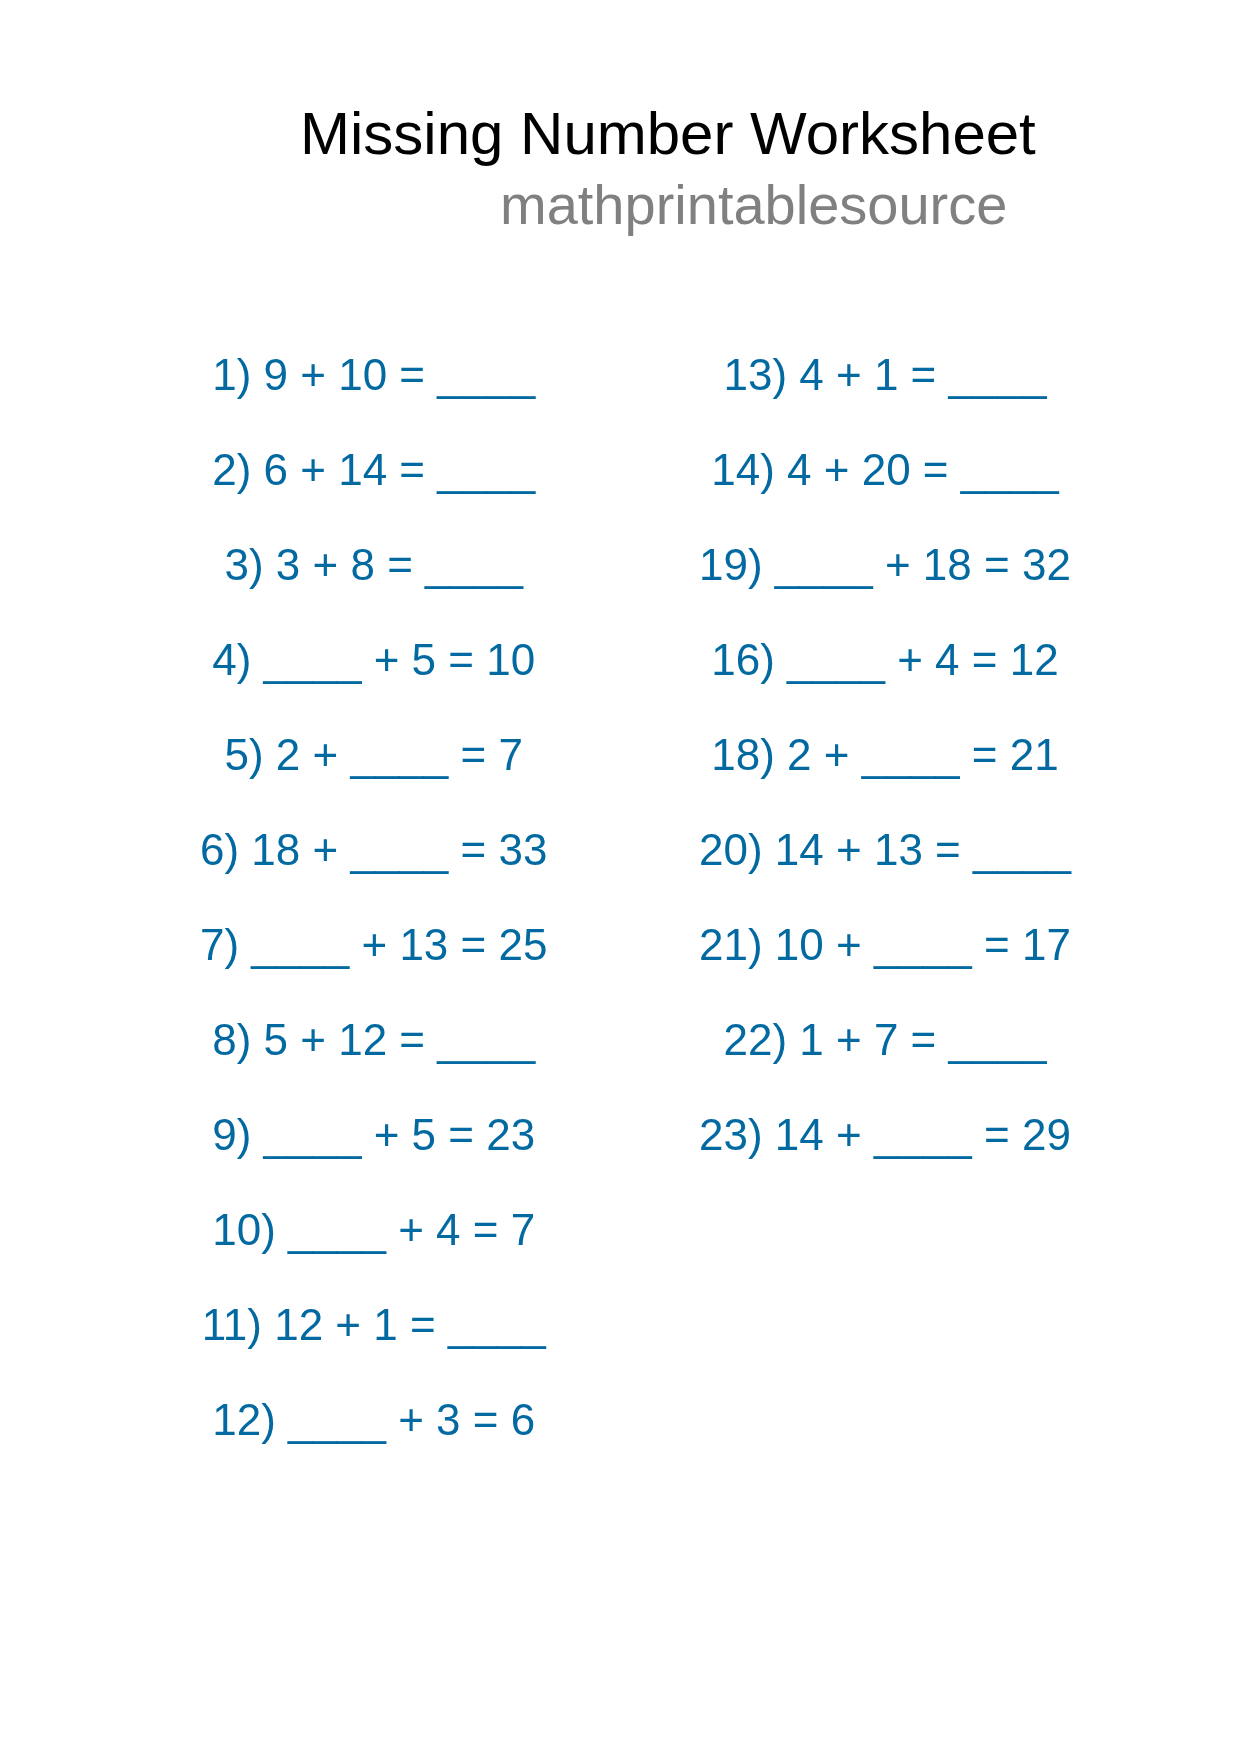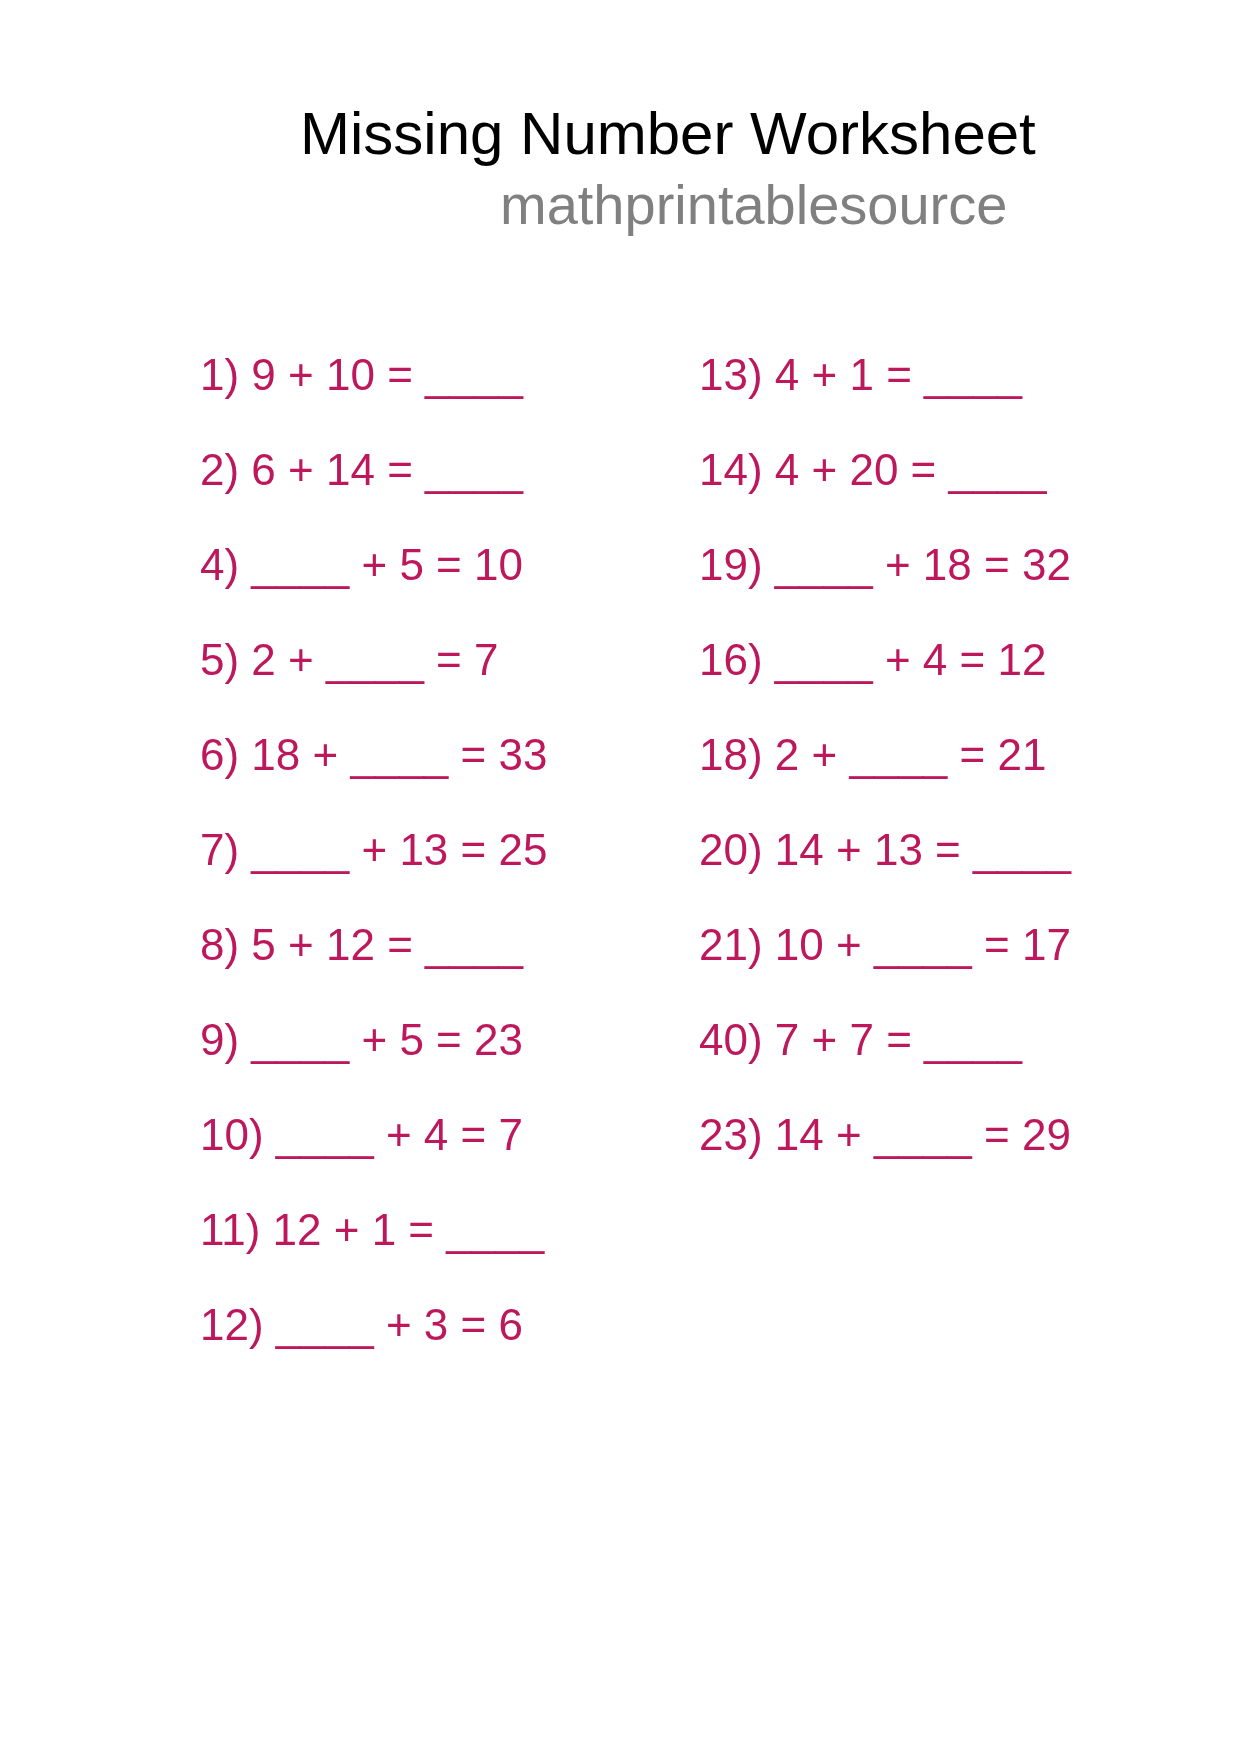--- a/index.html
+++ b/index.html
@@ -44,48 +44,50 @@
       position: absolute;
       top: 350px;
     }
     .column.left { left: 200px; }
     .column.right { left: 699px; }
     .problem {
       height: 95px;
       font-size: 44px;
       line-height: 50px;
       white-space: pre;
-      color: #be185d;
+      color: #0369a1;
+      text-align: center;
     }
   </style>
 </head>
 <body>
 
 <div class="page">
   <div class="title">Missing Number Worksheet</div>
   <div class="subtitle">mathprintablesource</div>
 
   <div class="column left">
     <div class="problem">1) 9 + 10 = ____</div>
     <div class="problem">2) 6 + 14 = ____</div>
+    <div class="problem">3) 3 + 8 = ____</div>
     <div class="problem">4) ____ + 5 = 10</div>
     <div class="problem">5) 2 + ____ = 7</div>
     <div class="problem">6) 18 + ____ = 33</div>
     <div class="problem">7) ____ + 13 = 25</div>
     <div class="problem">8) 5 + 12 = ____</div>
     <div class="problem">9) ____ + 5 = 23</div>
     <div class="problem">10) ____ + 4 = 7</div>
     <div class="problem">11) 12 + 1 = ____</div>
     <div class="problem">12) ____ + 3 = 6</div>
   </div>
 
   <div class="column right">
     <div class="problem">13) 4 + 1 = ____</div>
     <div class="problem">14) 4 + 20 = ____</div>
     <div class="problem">19) ____ + 18 = 32</div>
     <div class="problem">16) ____ + 4 = 12</div>
     <div class="problem">18) 2 + ____ = 21</div>
     <div class="problem">20) 14 + 13 = ____</div>
     <div class="problem">21) 10 + ____ = 17</div>
-    <div class="problem">40) 7 + 7 = ____</div>
+    <div class="problem">22) 1 + 7 = ____</div>
     <div class="problem">23) 14 + ____ = 29</div>
   </div>
 </div>
 
 </body></html>

